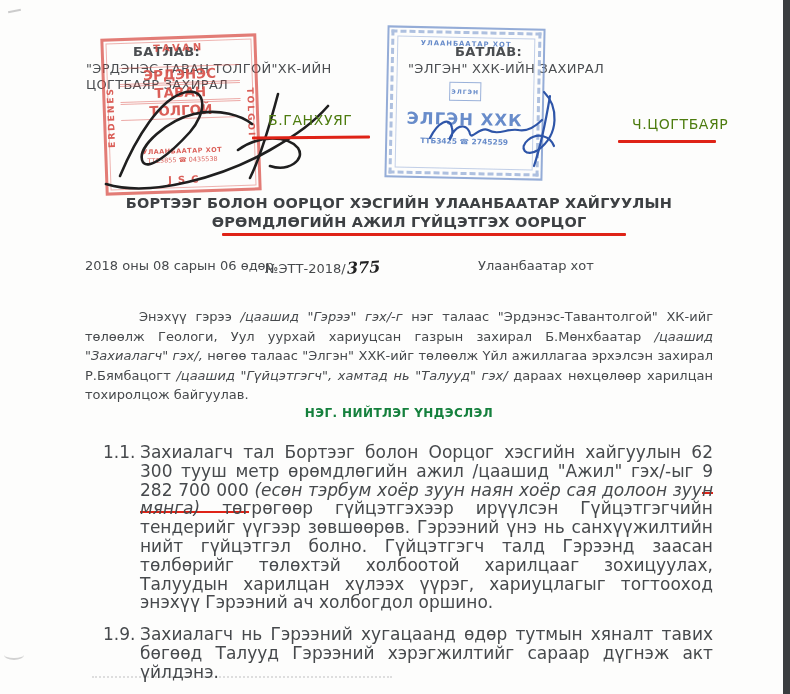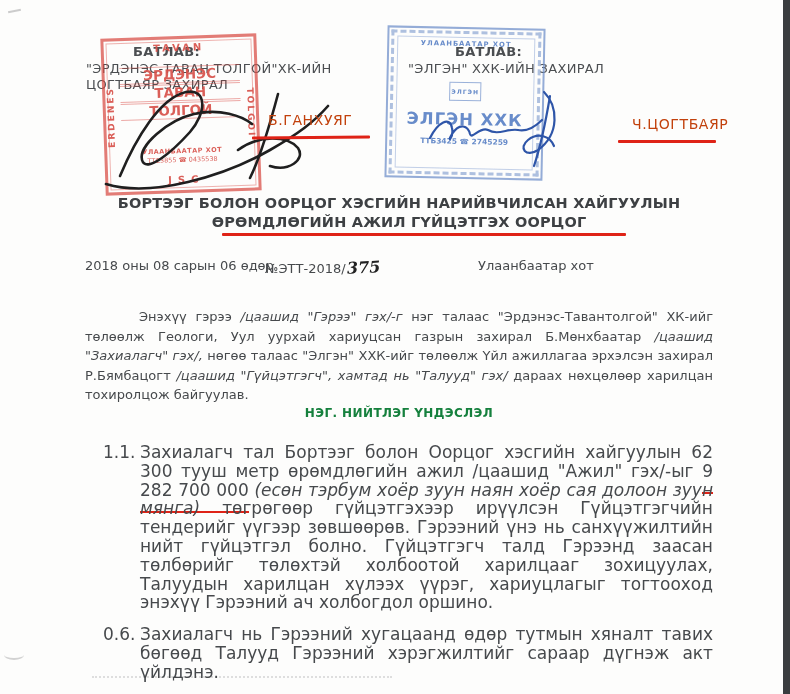--- a/index.html
+++ b/index.html
@@ -8,21 +8,21 @@
   .scan-edge{position:absolute;right:0;top:0;width:7px;height:100%;background:#3a3d40;}
   .scan-mark1{position:absolute;left:8px;top:10px;width:13px;height:2px;background:#cccccc;transform:rotate(-12deg);}
   .scan-mark2{position:absolute;left:4px;top:650px;width:20px;height:8px;border-bottom:2px solid #d2d2d2;border-radius:50%;}
   .scan-speckle{position:absolute;left:92px;top:676px;width:300px;border-top:2px dotted #dedede;}
 
   
   .appr{position:absolute;font-size:13px;line-height:16.5px;letter-spacing:.3px;color:#4b4e51;white-space:pre-line;}
   .appr-left{left:86px;top:44px;max-width:260px;}
   .appr-right{left:408px;top:44px;max-width:300px;}
   .appr .b1{font-weight:600;margin-left:47px;}
-  .signer{position:absolute;font-size:14px;letter-spacing:.6px;color:#c2410c;}
+  .signer{position:absolute;font-size:14px;letter-spacing:.6px;color:#4d7c0f;}
   .signer-left{left:268px;top:112px;}
   .signer-right{left:632px;top:116px;}
   .redline{position:absolute;height:3px;background:#df2317;border-radius:1px;}
   .rl-left{left:252px;top:136px;width:118px;transform:rotate(-.6deg);}
   .rl-right{left:618px;top:140px;width:98px;}
 
   
   .stamp-red{position:absolute;left:103px;top:36px;width:150px;height:151px;transform:rotate(-2deg);
              border:3px solid rgba(217,74,67,.78);color:#d8524b;opacity:.92;}
   .sr-frame{position:absolute;inset:2px;border:1px solid rgba(217,74,67,.45);}
@@ -135,39 +135,39 @@
       <path d="M6,52 C14,36 26,30 28,42 C30,52 22,58 28,48 C36,36 44,40 46,48 C48,54 56,40 64,44 C74,50 84,42 94,44 C104,46 112,40 118,34"></path>
       <path d="M120,6 C134,20 136,48 114,64 C102,72 94,62 104,54 C114,46 126,50 130,60"></path>
       <path d="M126,10 C122,34 116,62 110,80"></path>
     </g>
   </svg>
 
   <div class="signer signer-right">Ч.ЦОГТБАЯР</div>
   <div class="redline rl-right"></div>
 
   <div class="title">
-    <div>БОРТЭЭГ БОЛОН ООРЦОГ ХЭСГИЙН НАРИЙВЧИЛСАН ХАЙГУУЛЫН</div>
+    <div>БОРТЭЭГ БОЛОН ООРЦОГ ХЭСГИЙН УЛААНБААТАР ХАЙГУУЛЫН</div>
     <div>ӨРӨМДЛӨГИЙН АЖИЛ ГҮЙЦЭТГЭХ ООРЦОГ</div>
   </div>
   <div class="redline title-underline"></div>
 
   <div class="meta-row">
     <span class="meta-date">2018 оны 08 сарын 06 өдөр</span>
     <span class="meta-no"><span>№ЭТТ-2018/</span><span class="hand">375</span></span>
     <span class="meta-city">Улаанбаатар хот</span>
   </div>
 
   <p class="intro"><span>Энэхүү гэрээ </span><span class="seg-i">/цаашид "Гэрээ" гэх/-г</span><span> нэг талаас "Эрдэнэс-Тавантолгой" ХК-ийг төлөөлж Геологи, Уул уурхай хариуцсан газрын захирал Б.Мөнхбаатар </span><span class="seg-i">/цаашид "Захиалагч" гэх/,</span><span> нөгөө талаас "Элгэн" ХХК-ийг төлөөлж Үйл ажиллагаа эрхэлсэн захирал Р.Бямбацогт </span><span class="seg-i">/цаашид "Гүйцэтгэгч", хамтад нь "Талууд" гэх/</span><span> дараах нөхцөлөөр харилцан тохиролцож байгуулав.</span></p>
 
   <div class="section-head">НЭГ.  НИЙТЛЭГ ҮНДЭСЛЭЛ</div>
 
   <div class="clauses">
     <div class="clause">
       <span class="cnum">1.1.</span>
       <span class="cbody"><span>Захиалагч тал Бортээг болон Оорцог хэсгийн хайгуулын 62 300 тууш метр өрөмдлөгийн ажил /цаашид "Ажил" гэх/-ыг </span><span class="seg-ured">9 282 700 000</span><span> </span><span class="seg-i">(есөн тэрбум хоёр зуун наян хоёр сая долоон зуун мянга)</span><span> төгрөгөөр гүйцэтгэхээр ирүүлсэн Гүйцэтгэгчийн тендерийг үүгээр зөвшөөрөв. Гэрээний үнэ нь санхүүжилтийн нийт гүйцэтгэл болно. Гүйцэтгэгч талд Гэрээнд заасан төлбөрийг төлөхтэй холбоотой харилцааг зохицуулах, Талуудын харилцан хүлээх үүрэг, хариуцлагыг тогтооход энэхүү Гэрээний ач холбогдол оршино.</span></span>
     </div>
     <div class="clause">
-      <span class="cnum">0.6.</span>
+      <span class="cnum">1.9.</span>
       <span class="cbody"><span>Захиалагч нь Гэрээний хугацаанд өдөр тутмын хяналт тавих бөгөөд Талууд Гэрээний хэрэгжилтийг сараар дүгнэж акт үйлдэнэ.</span></span>
     </div>
   </div>
 
 </div>
 
 </body></html>

